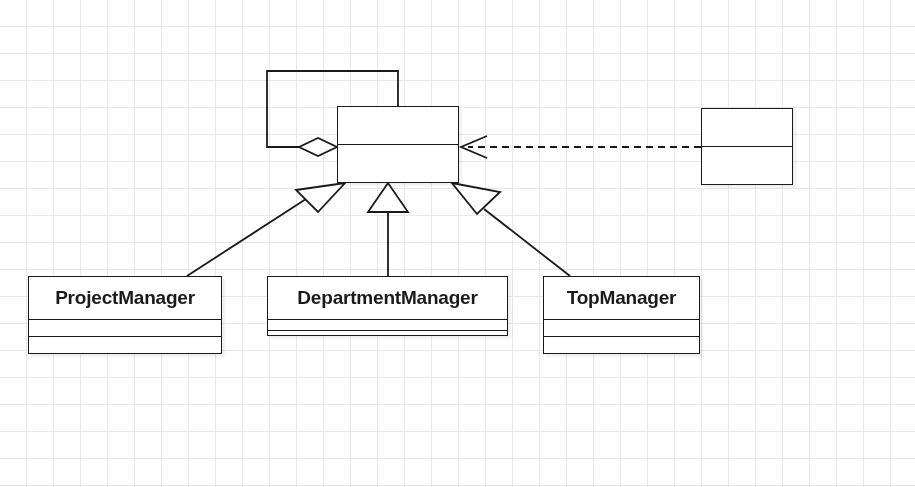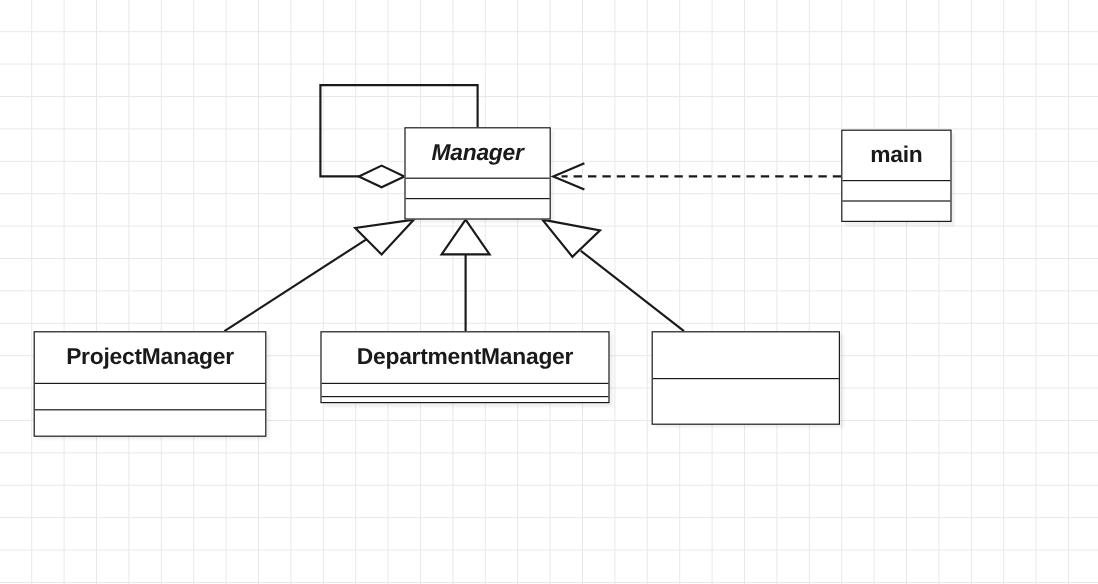--- a/index.html
+++ b/index.html
@@ -91,41 +91,40 @@
     </g>
 
     <g>
       <line x1="570" y1="276" x2="484" y2="209" stroke="#1a1a1a" stroke-width="1.8"></line>
       <polygon points="452,183 500,192 477,214" fill="#ffffff" stroke="#1a1a1a" stroke-width="1.8" stroke-linejoin="miter"></polygon>
     </g>
 
   </svg>
 
   <div class="uml-class" style="left:337px; top:106px; width:122px; height:77px;">
-    <div class="uml-name abstract" style="height:41px;">Manager</div>
     <div class="uml-attrs"></div>
     <div class="uml-ops"></div>
   </div>
 
   <div class="uml-class" style="left:701px; top:108px; width:92px; height:77px;">
-    <div class="uml-name" style="height:41px;">main</div>
     <div class="uml-attrs"></div>
     <div class="uml-ops"></div>
   </div>
 
-  <div class="uml-class" style="left:28px; top:276px; width:194px; height:88px;">
+  <div class="uml-class" style="left:28px; top:276px; width:194px; height:78px;">
     <div class="uml-name" style="height:42px;">ProjectManager</div>
     <div class="uml-attrs"></div>
     <div class="uml-ops"></div>
   </div>
 
   <div class="uml-class" style="left:267px; top:276px; width:241px; height:60px;">
     <div class="uml-name" style="height:42px;">DepartmentManager</div>
     <div class="uml-attrs"></div>
     <div class="uml-ops"></div>
   </div>
 
   <div class="uml-class" style="left:543px; top:276px; width:157px; height:78px;">
+    <div class="uml-name" style="height:42px;">TopManager</div>
     <div class="uml-attrs"></div>
     <div class="uml-ops"></div>
   </div>
 
 </div>
 
 </body></html>

